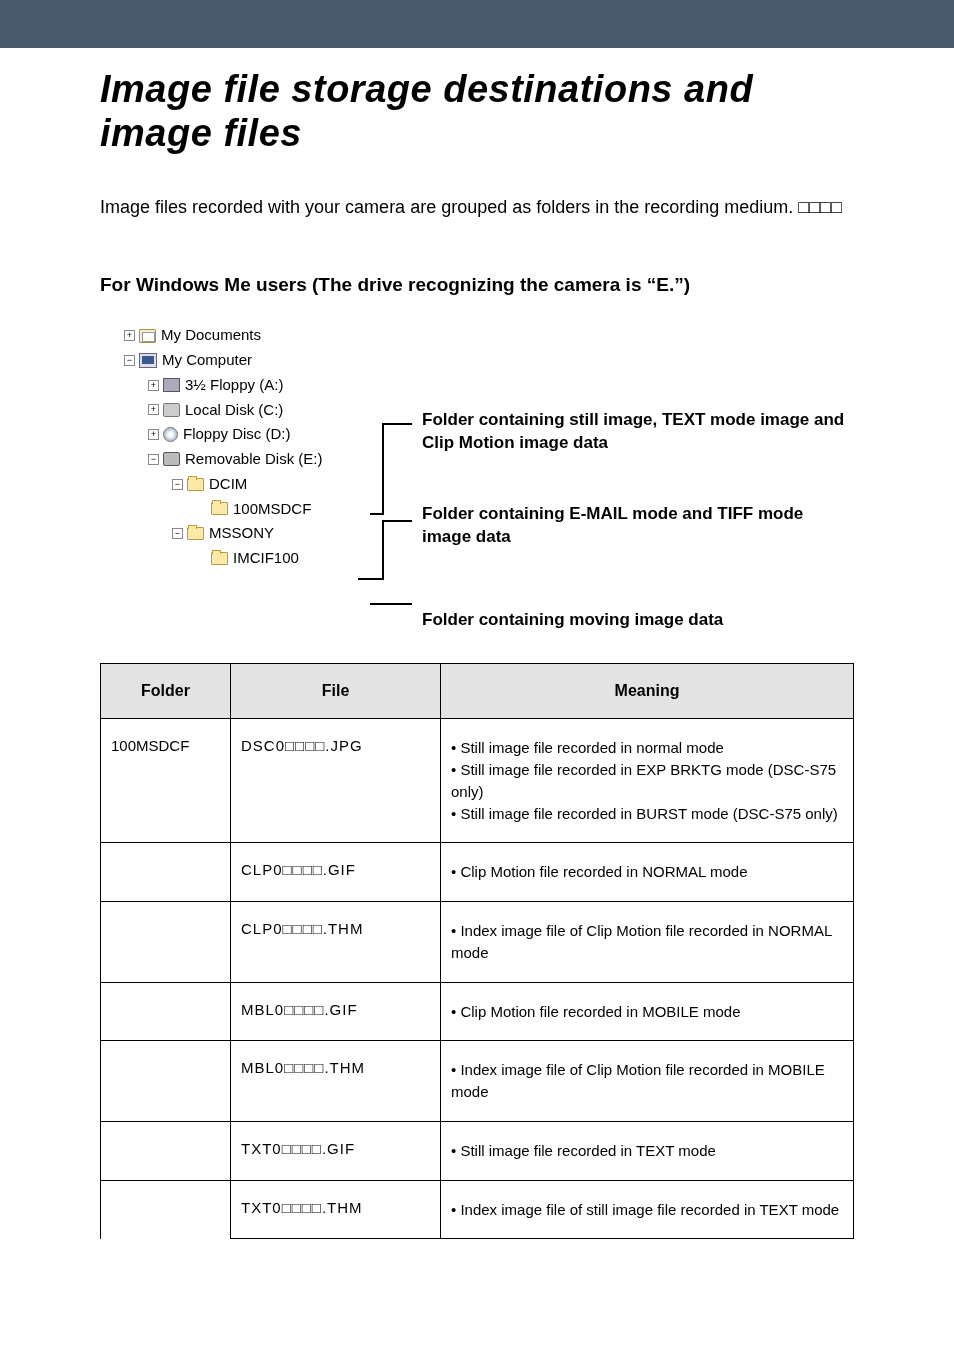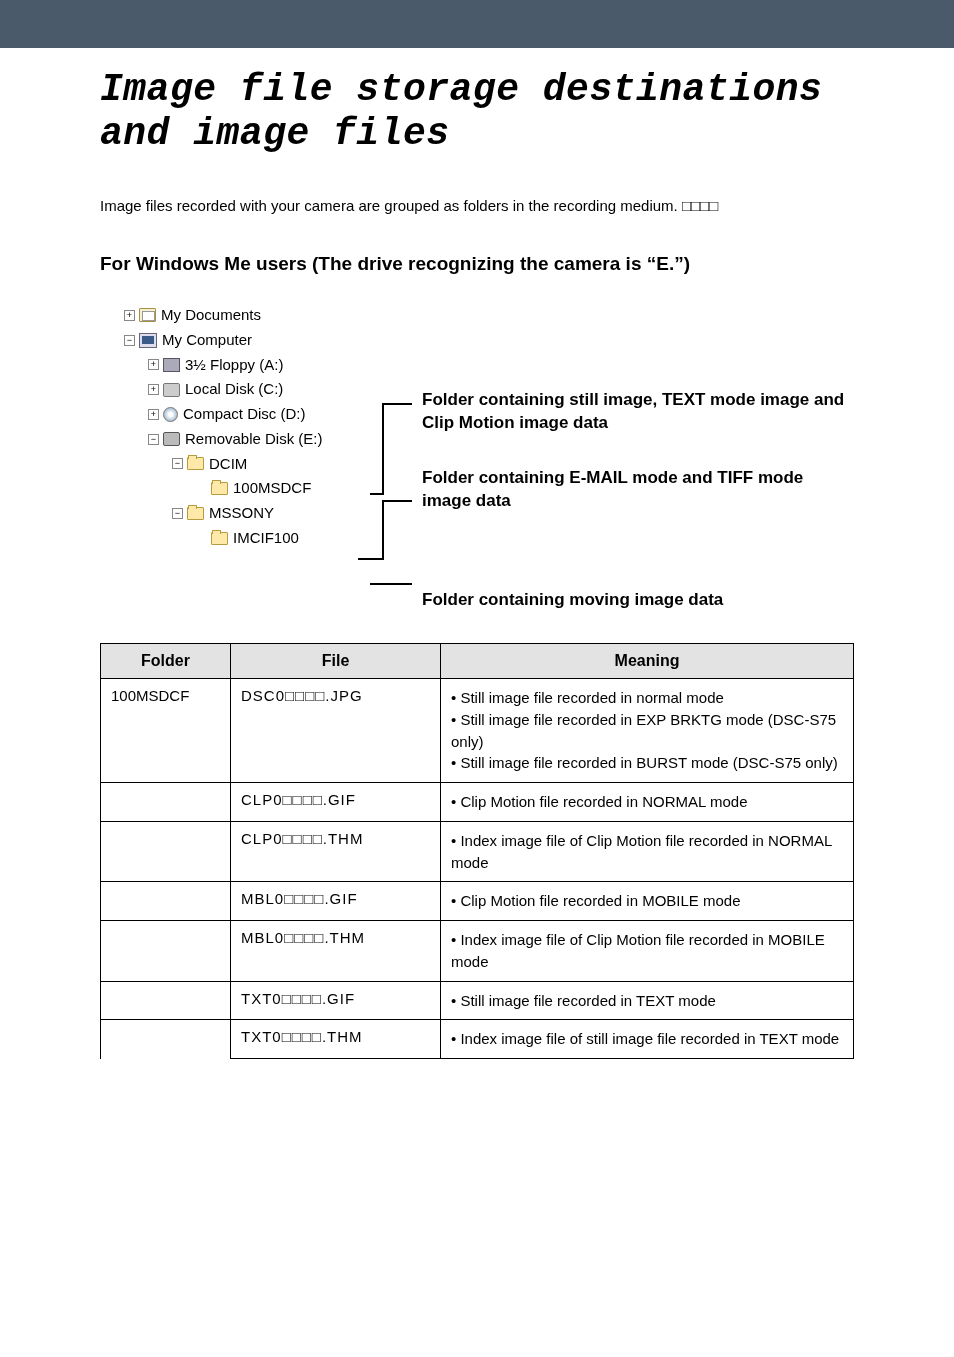--- a/index.html
+++ b/index.html
@@ -12,31 +12,31 @@
     }
     .top-bar {
       background: #4a5a6a;
       height: 48px;
       width: 100%;
     }
     .content {
       padding: 20px 100px 40px 100px;
     }
     .page-title {
-      font-family: Liberation Mono, monospace;
+      font-family: Liberation Sans, sans-serif;
       font-weight: 900;
       font-style: italic;
       font-size: 38px;
       line-height: 1.15;
       margin-bottom: 40px;
       letter-spacing: 0.5px;
     }
     .intro {
-      font-size: 15px;
-      margin-bottom: 36px;
+      font-size: 18px;
+      margin-bottom: 52px;
       line-height: 1.4;
     }
     .boxglyph { letter-spacing: 1px; }
     .example-label {
       font-weight: 900;
       font-size: 19px;
       line-height: 1.3;
       margin-bottom: 26px;
     }
     .tree-area {
@@ -95,36 +95,36 @@
       font-family: Arial, Helvetica, sans-serif;
       font-weight: 700;
       font-size: 17px;
       line-height: 1.35;
       flex: 1;
       padding-top: 86px;
       position: relative;
     }
     .callout { position: absolute; left: 0; }
     .cg1 { top: 86px; }
-    .cg2 { top: 164px; }
+    .cg2 { top: 180px; }
     .cg3 { top: 286px; }
     .cg-text { margin-left: 22px; }
     
     .conn {
       position: absolute;
       background: #000;
     }
     table.filetable {
       border-collapse: collapse;
       width: 100%;
       font-size: 15px;
     }
     table.filetable th, table.filetable td {
       border: 1px solid #000;
-      padding: 8px 10px;
+      padding: 18px 10px;
       vertical-align: top;
       text-align: left;
     }
     table.filetable th {
       background: #e3e3e3;
       font-weight: 700;
       text-align: center;
       font-size: 16px;
     }
     table.filetable td.folder-cell {
@@ -177,21 +177,21 @@
           <div class="row">
             <span class="spacer" style="width: 48px;"></span>
             <span class="joint">+</span>
             <span class="icon icon-disk"></span>
             <span>Local Disk (C:)</span>
           </div>
           <div class="row">
             <span class="spacer" style="width: 48px;"></span>
             <span class="joint">+</span>
             <span class="icon icon-cd"></span>
-            <span>Compact Disc (D:)</span>
+            <span>Floppy Disc (D:)</span>
           </div>
           <div class="row">
             <span class="spacer" style="width: 48px;"></span>
             <span class="joint">−</span>
             <span class="icon icon-remdisk"></span>
             <span>Removable Disk (E:)</span>
           </div>
           <div class="row">
             <span class="spacer" style="width: 72px;"></span>
             <span class="joint">−</span>

